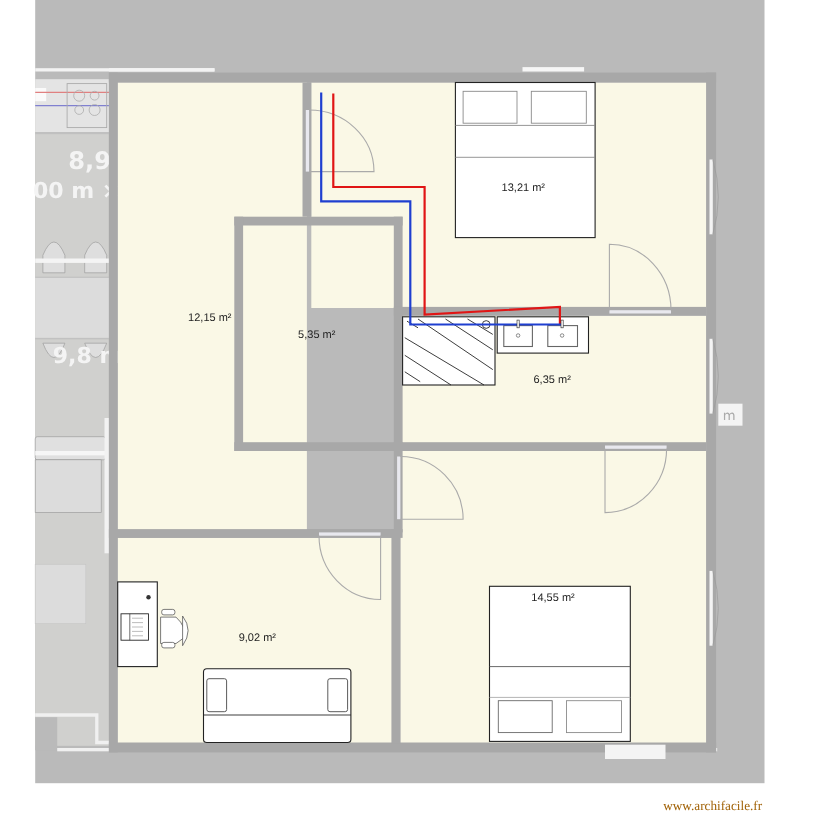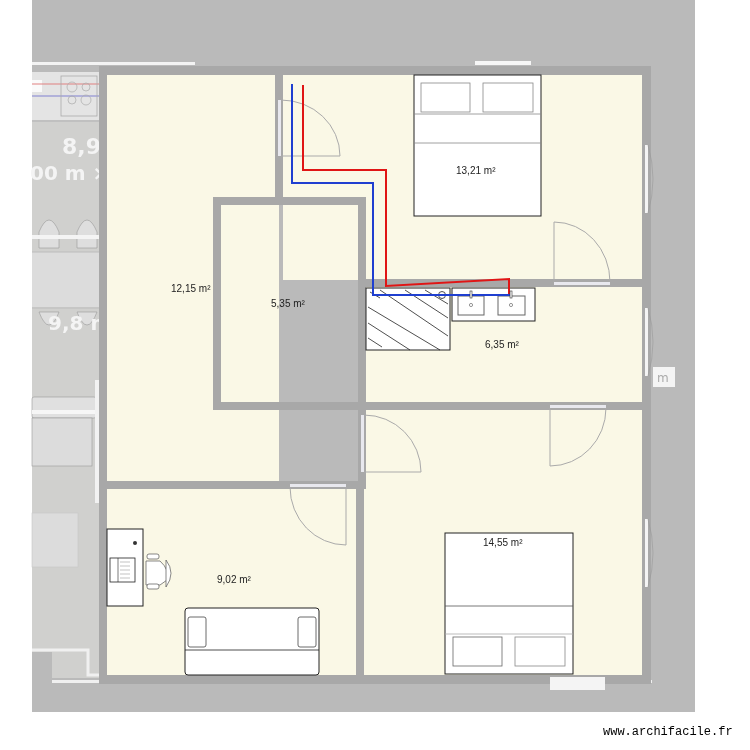--- a/index.html
+++ b/index.html
@@ -1,20 +1,20 @@
 <!DOCTYPE html>
 <html><head>
   <meta charset="utf-8">
   <style>
     html, body { margin: 0; padding: 0; background: #ffffff; }
     body { width: 750px; height: 750px; position: relative; overflow: hidden; font-family: "Liberation Sans", sans-serif; }
     #plan { position: absolute; left: 0; top: 0; width: 750px; height: 750px; }
     .room-label { font-family: "Liberation Sans", sans-serif; font-size: 10px; fill: #222; }
     .ghost-label { font-family: "DejaVu Sans", sans-serif; fill: #f4f4f4; font-weight: bold; }
-    .watermark { position: absolute; left: 603px; top: 725px; font-family: Liberation Mono, monospace; font-size: 12px; color: #000000; }
+    .watermark { position: absolute; left: 603px; top: 725px; font-family: Liberation Serif, serif; font-size: 12px; color: #a16207; }
   </style>
 </head>
 <body>
 
 <svg id="plan" viewBox="0 0 750 750" xmlns="http://www.w3.org/2000/svg">
 
   <rect x="32" y="0" width="663" height="712" fill="#bababa"></rect>
 
   <g>
     <rect x="32" y="74" width="67" height="604" fill="#d0d0ce"></rect>

